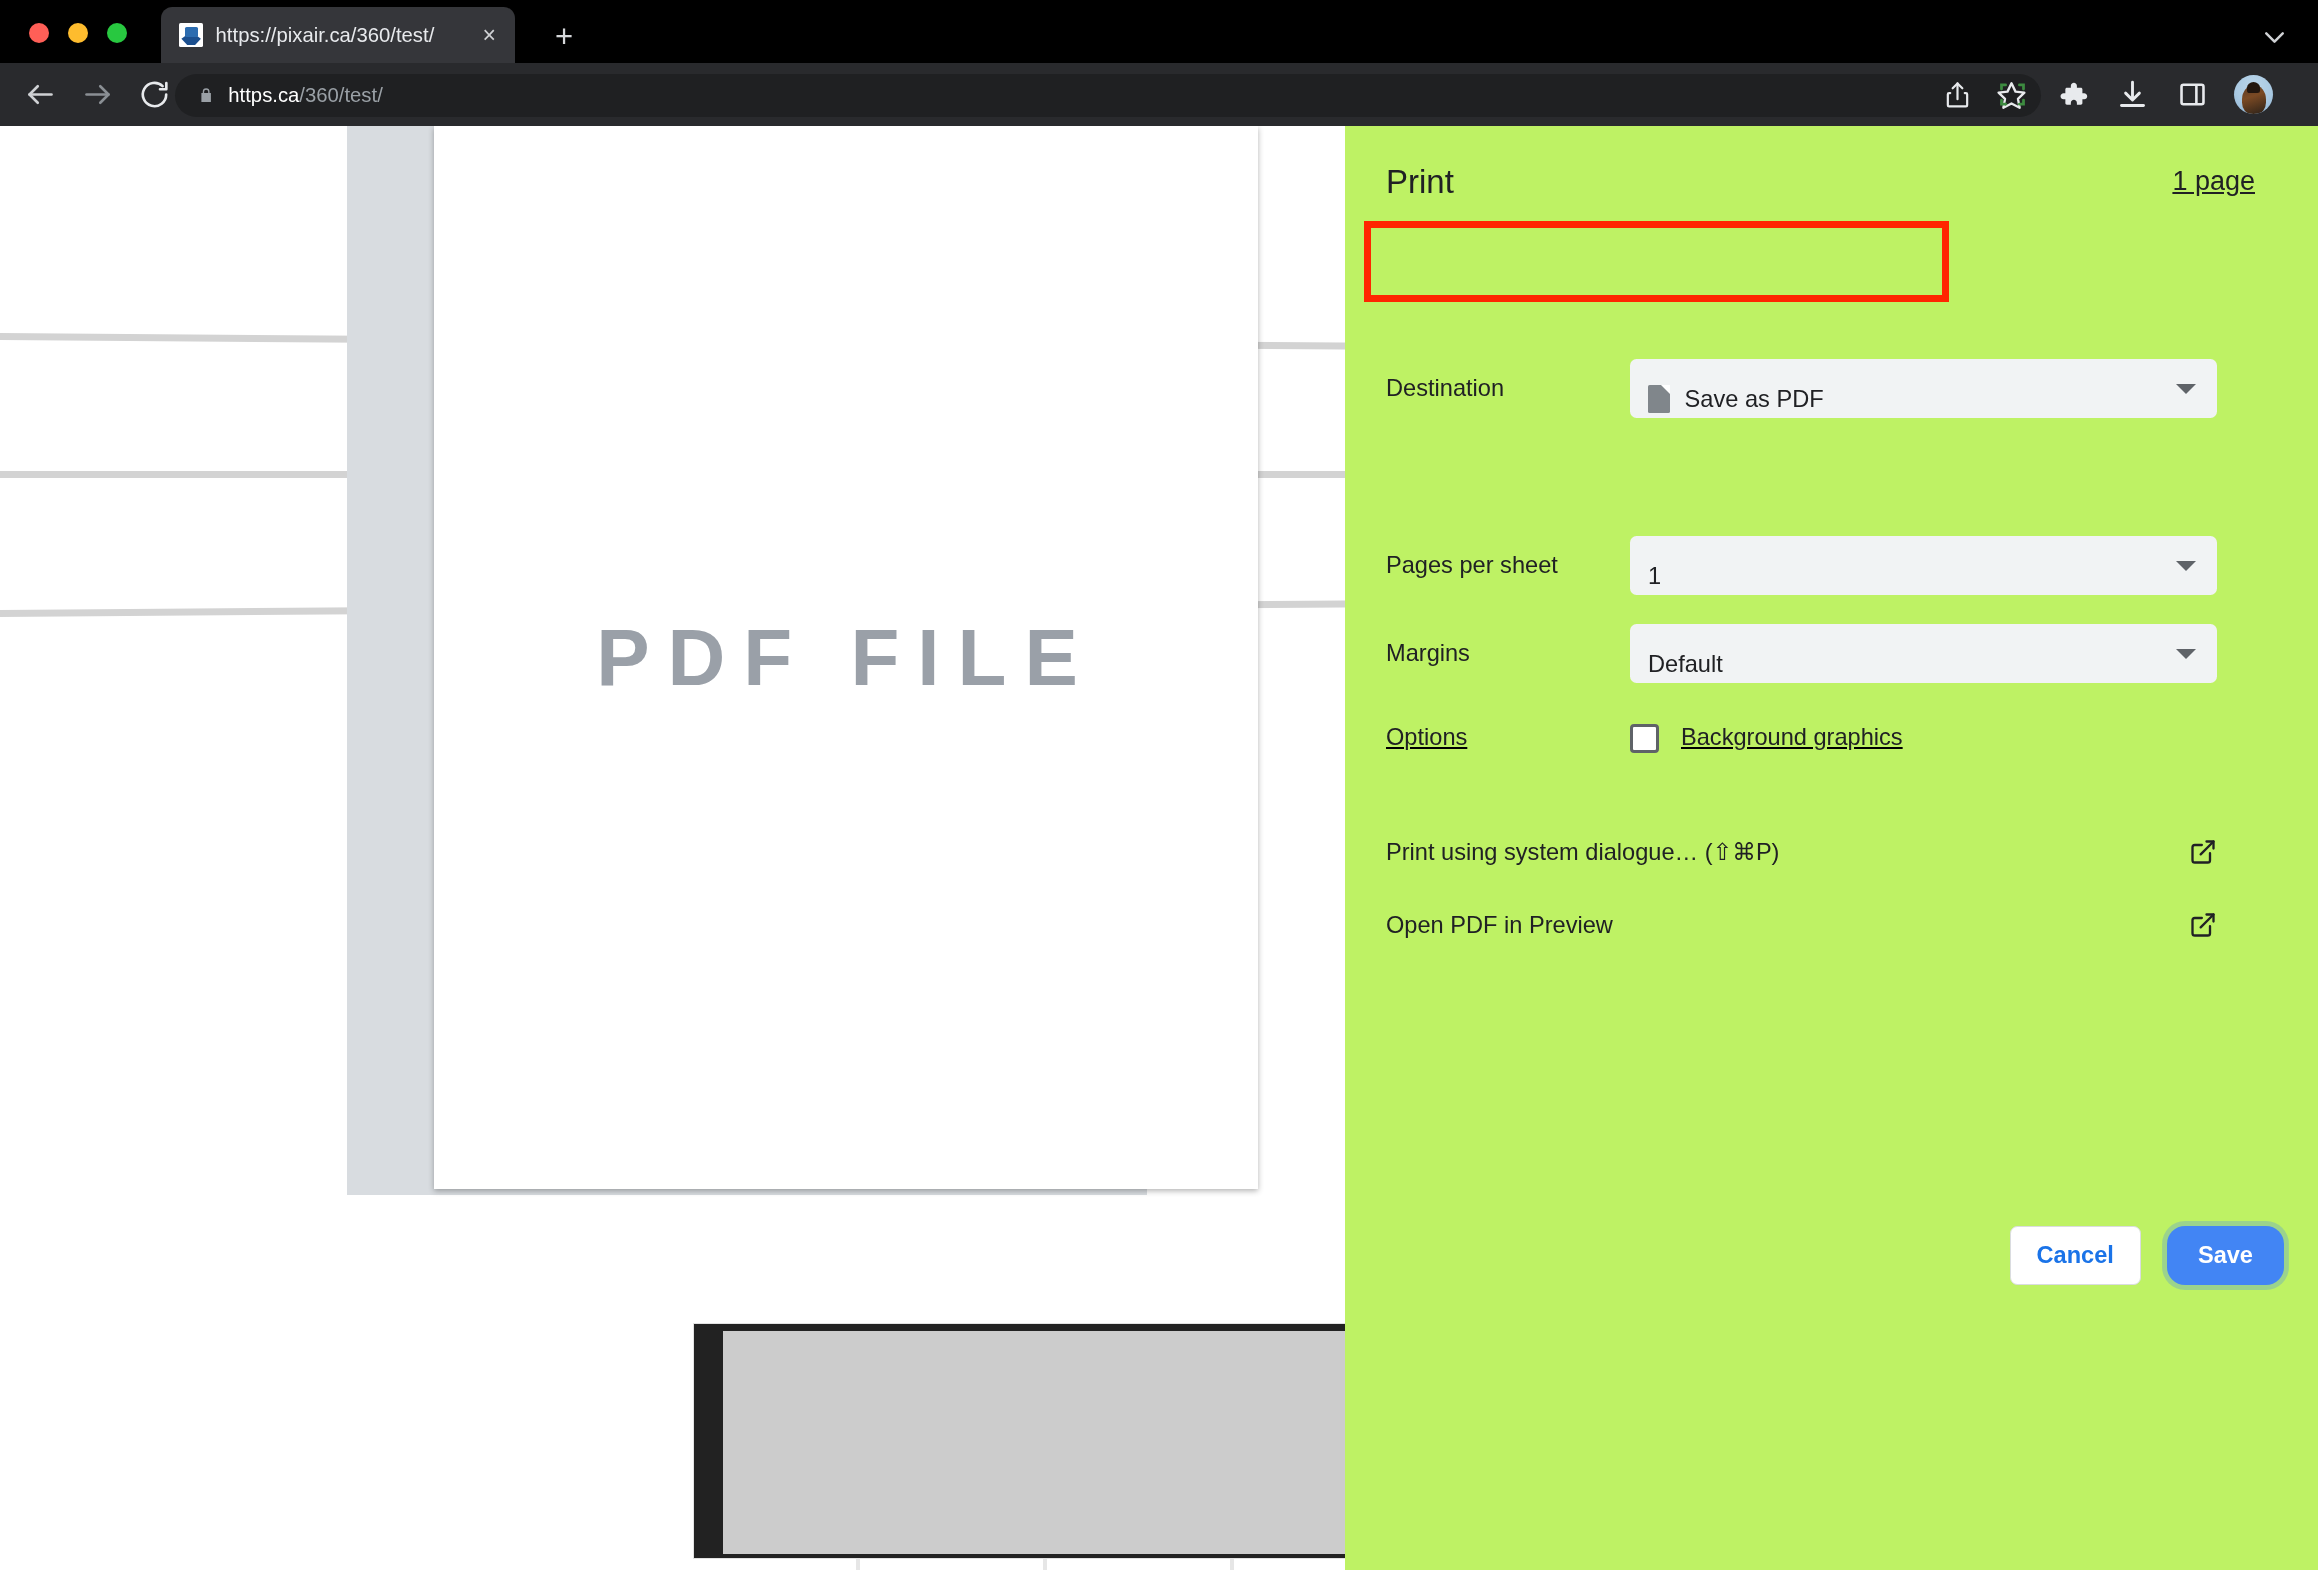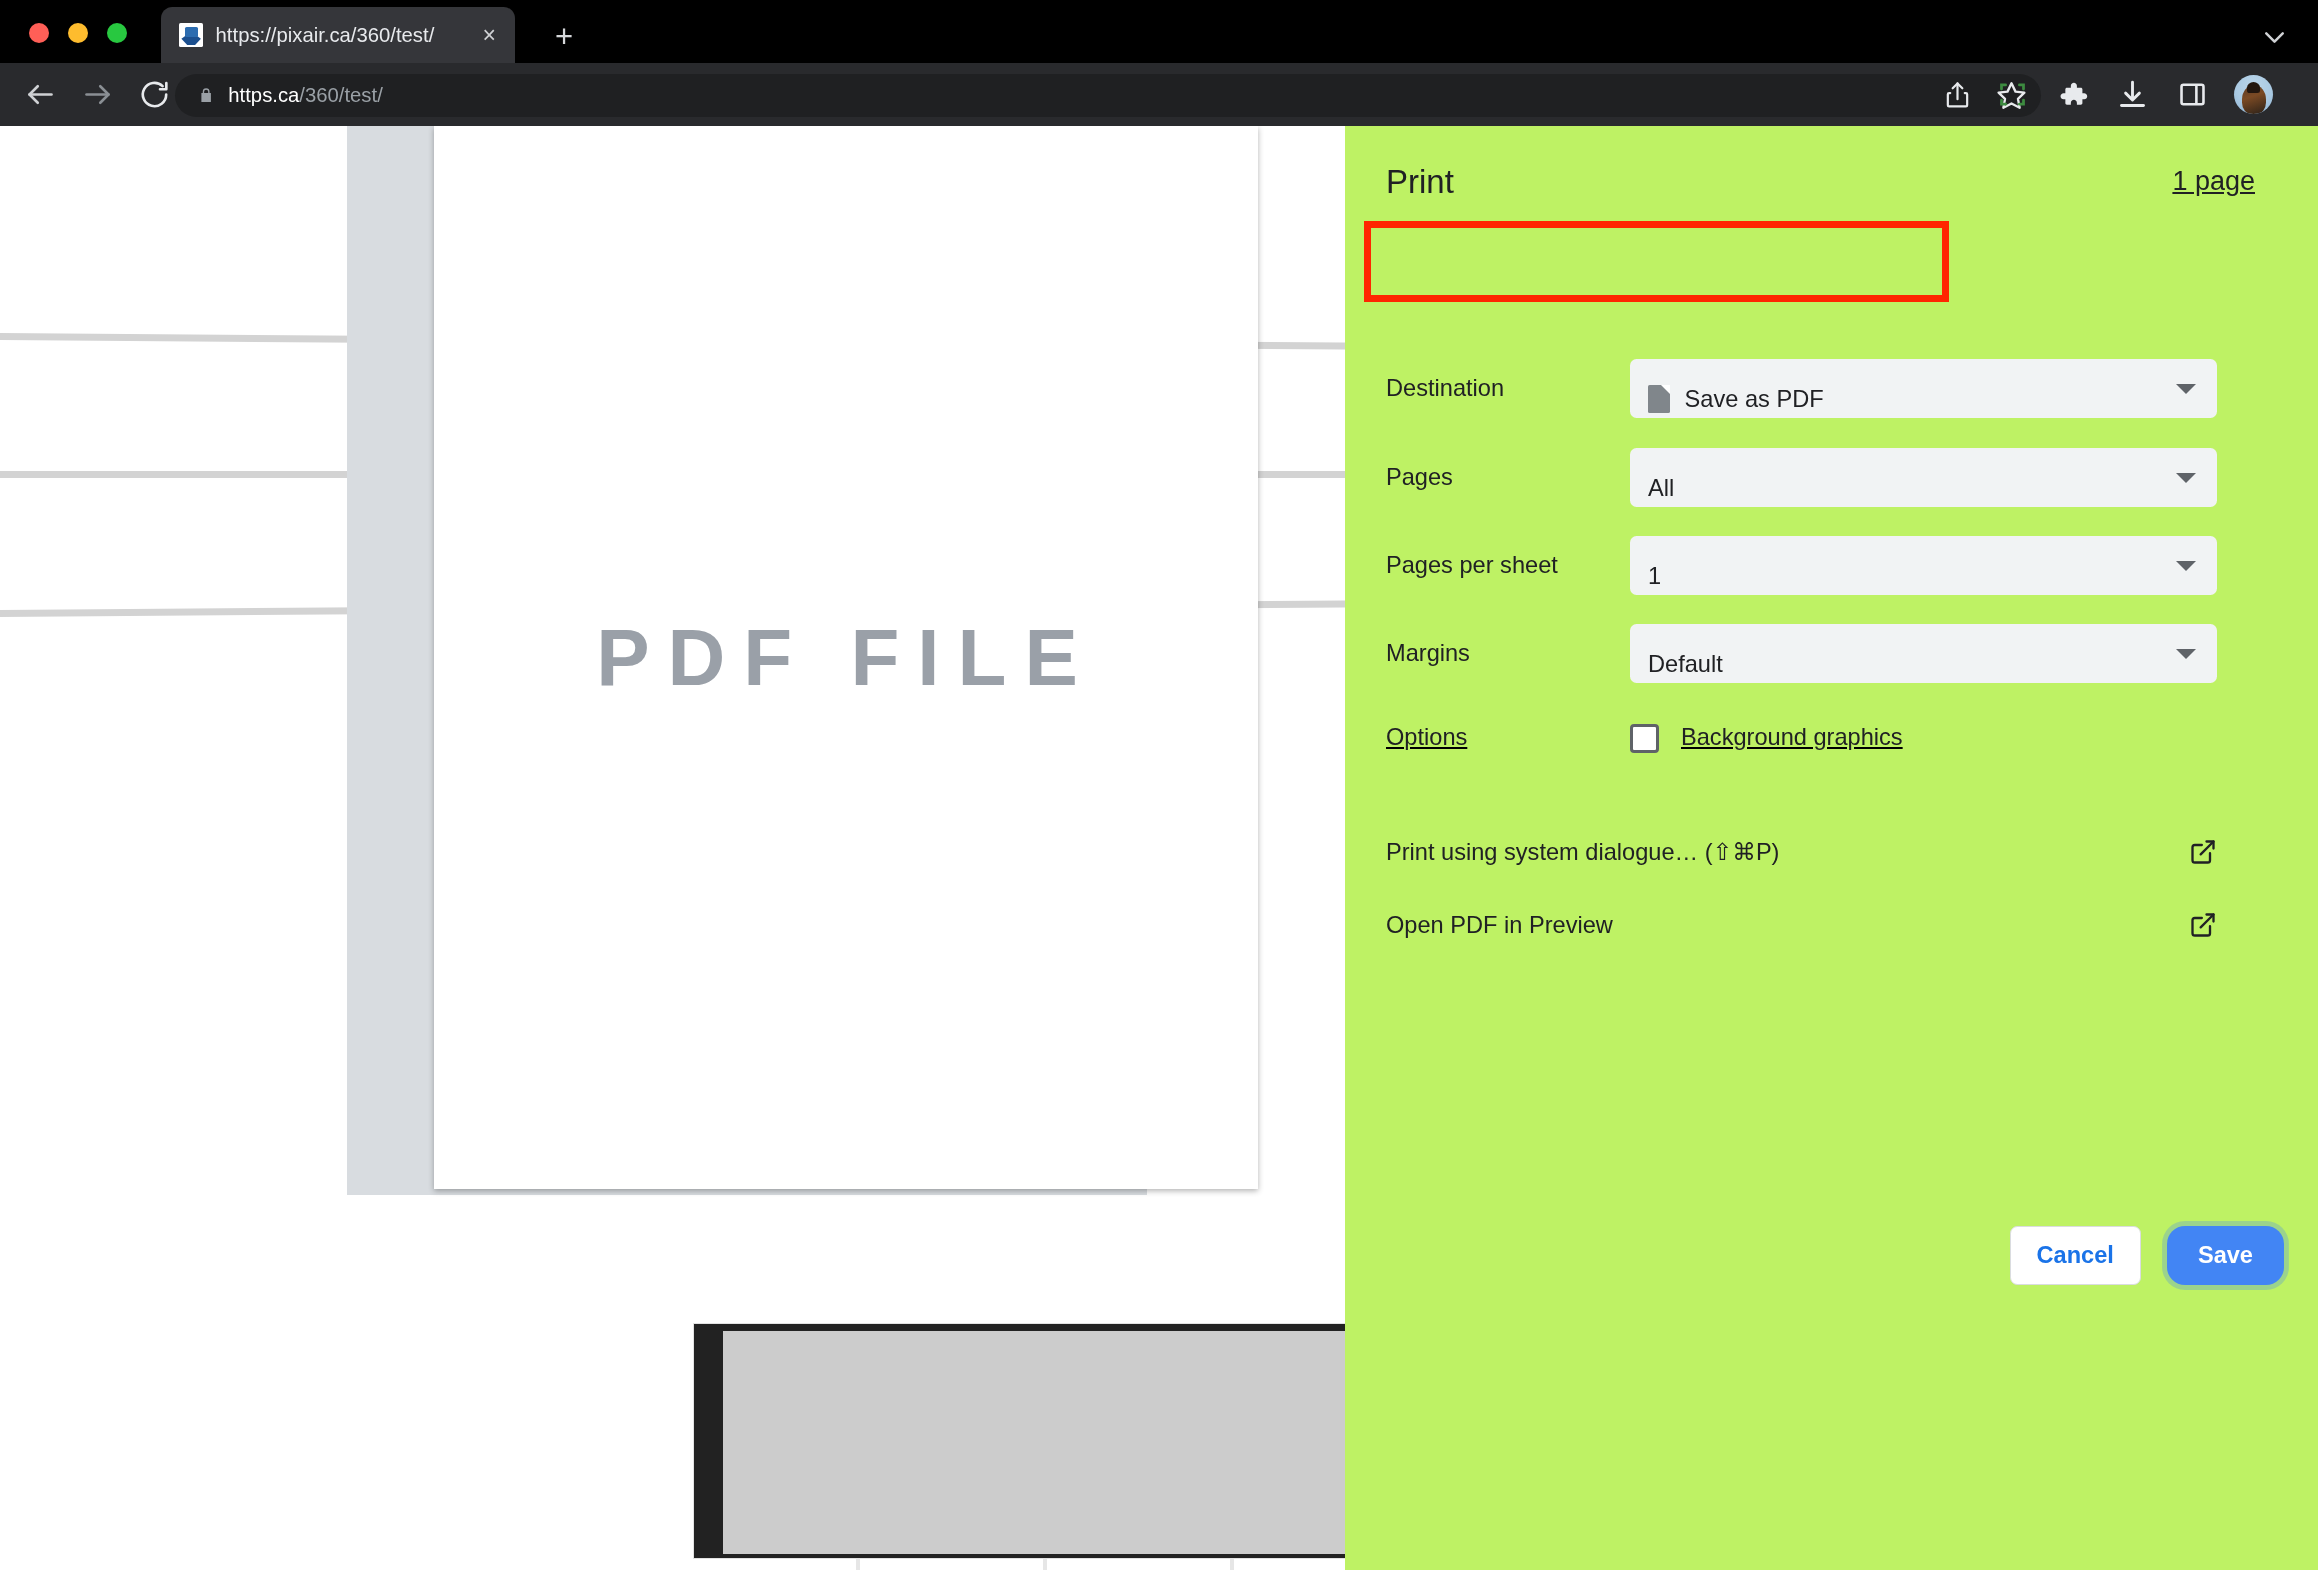--- a/index.html
+++ b/index.html
@@ -454,29 +454,20 @@
     <div class="setting-label">Destination</div>
     <div class="select-box">
       <div class="select-inner">
         <span class="pdf-doc-icon"></span>
         <span class="select-value">Save as PDF</span>
       </div>
       <span class="caret"></span>
     </div>
   </div>
 
-  <div class="setting-row" style="top:322px;">
-    <div class="setting-label">Pages</div>
-    <div class="select-box">
-      <div class="select-inner">
-        <span class="select-value">All</span>
-      </div>
-      <span class="caret"></span>
-    </div>
-  </div>
 
   <div class="setting-row" style="top:410px;">
     <div class="setting-label">Pages per sheet</div>
     <div class="select-box">
       <div class="select-inner">
         <span class="select-value">1</span>
       </div>
       <span class="caret"></span>
     </div>
   </div>

